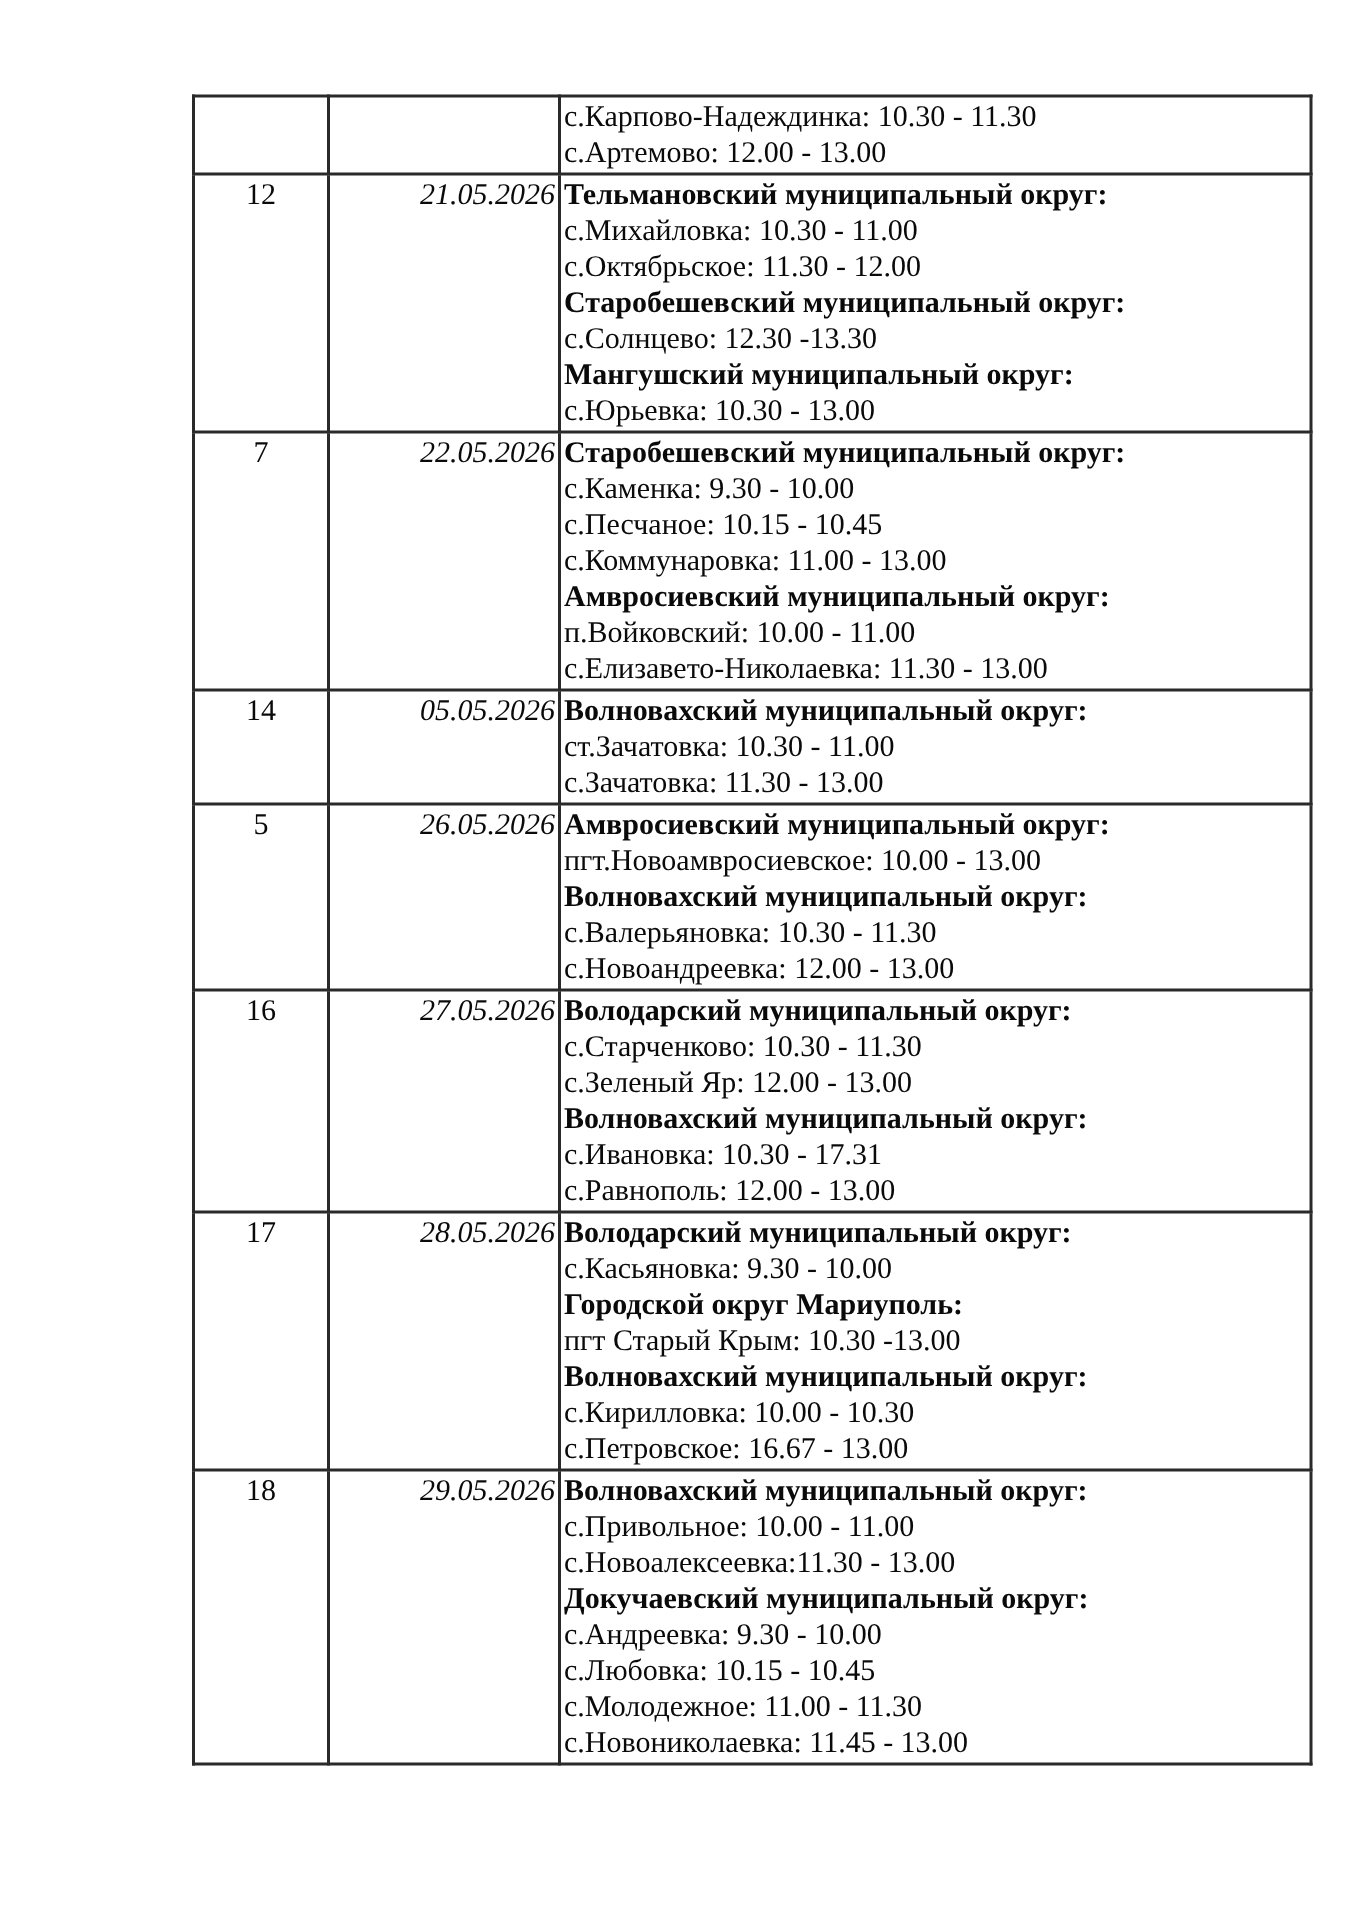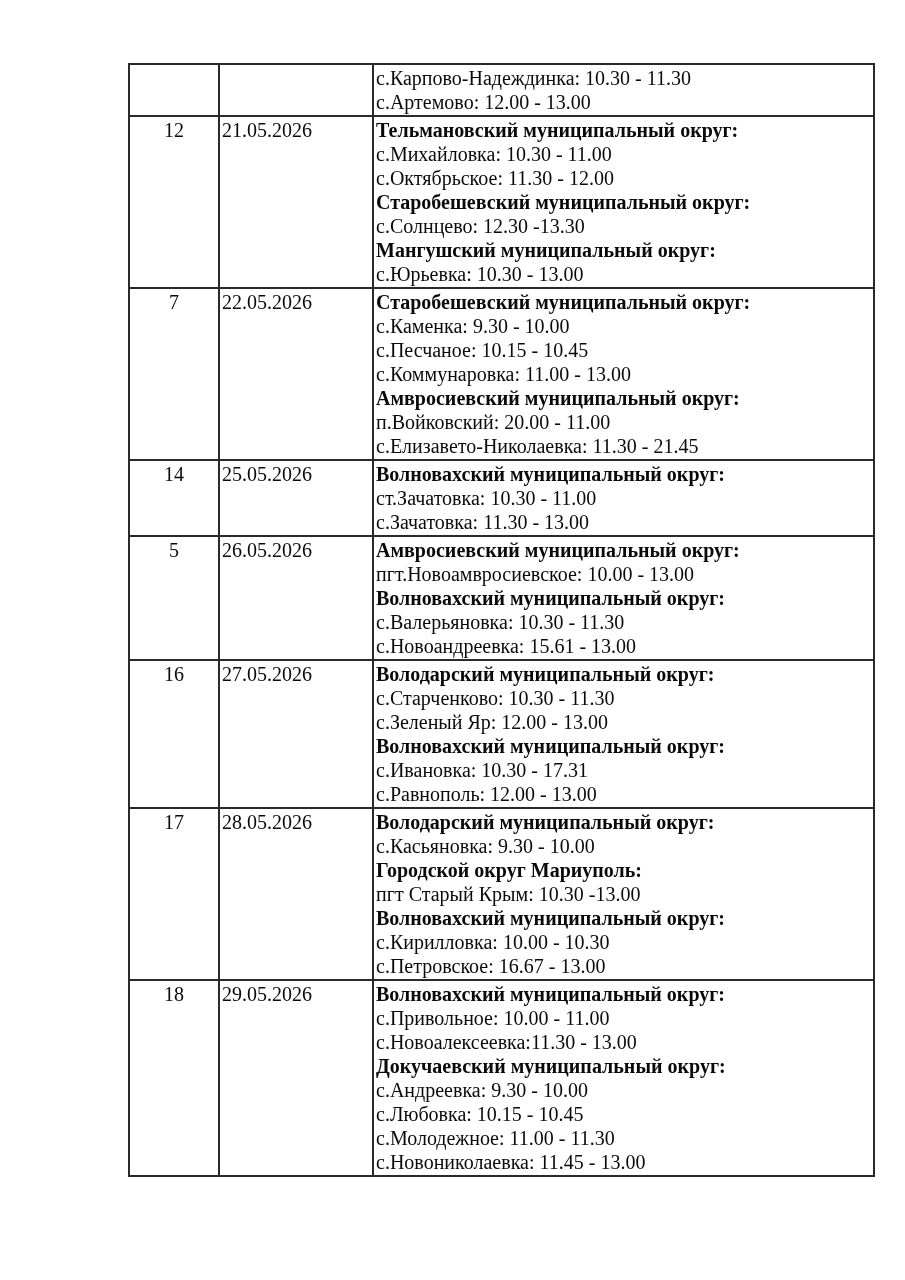--- a/index.html
+++ b/index.html
@@ -34,21 +34,22 @@
     font-size: 20px;
     line-height: 24px;
     padding: 1px 2px;
   }
   td.col-num {
     width: 84px;
     text-align: center;
   }
   td.col-date {
     width: 148px;
-    text-align: left;
+    text-align: right;
+    font-style: italic;
   }
   td.col-schedule {
     padding-left: 8px;
     padding-right: 4px;
     margin-left: 39px;
   }
   .line {
     white-space: nowrap;
   }
   .line.bold {
@@ -84,42 +85,42 @@
         </tr>
         <tr>
           <td class="col-num">7</td>
           <td class="col-date">22.05.2026</td>
           <td class="col-schedule">
             <div class="line bold">Старобешевский муниципальный округ:</div>
             <div class="line">с.Каменка: 9.30 - 10.00</div>
             <div class="line">с.Песчаное: 10.15 - 10.45</div>
             <div class="line">с.Коммунаровка: 11.00 - 13.00</div>
             <div class="line bold">Амвросиевский муниципальный округ:</div>
-            <div class="line">п.Войковский: 20.00 - 11.00</div>
-            <div class="line">с.Елизавето-Николаевка: 11.30 - 21.45</div>
+            <div class="line">п.Войковский: 10.00 - 11.00</div>
+            <div class="line">с.Елизавето-Николаевка: 11.30 - 13.00</div>
           </td>
         </tr>
         <tr>
           <td class="col-num">14</td>
-          <td class="col-date">25.05.2026</td>
+          <td class="col-date">05.05.2026</td>
           <td class="col-schedule">
             <div class="line bold">Волновахский муниципальный округ:</div>
             <div class="line">ст.Зачатовка: 10.30 - 11.00</div>
             <div class="line">с.Зачатовка: 11.30 - 13.00</div>
           </td>
         </tr>
         <tr>
           <td class="col-num">5</td>
           <td class="col-date">26.05.2026</td>
           <td class="col-schedule">
             <div class="line bold">Амвросиевский муниципальный округ:</div>
             <div class="line">пгт.Новоамвросиевское: 10.00 - 13.00</div>
             <div class="line bold">Волновахский муниципальный округ:</div>
             <div class="line">с.Валерьяновка: 10.30 - 11.30</div>
-            <div class="line">с.Новоандреевка: 15.61 - 13.00</div>
+            <div class="line">с.Новоандреевка: 12.00 - 13.00</div>
           </td>
         </tr>
         <tr>
           <td class="col-num">16</td>
           <td class="col-date">27.05.2026</td>
           <td class="col-schedule">
             <div class="line bold">Володарский муниципальный округ:</div>
             <div class="line">с.Старченково: 10.30 - 11.30</div>
             <div class="line">с.Зеленый Яр: 12.00 - 13.00</div>
             <div class="line bold">Волновахский муниципальный округ:</div>

